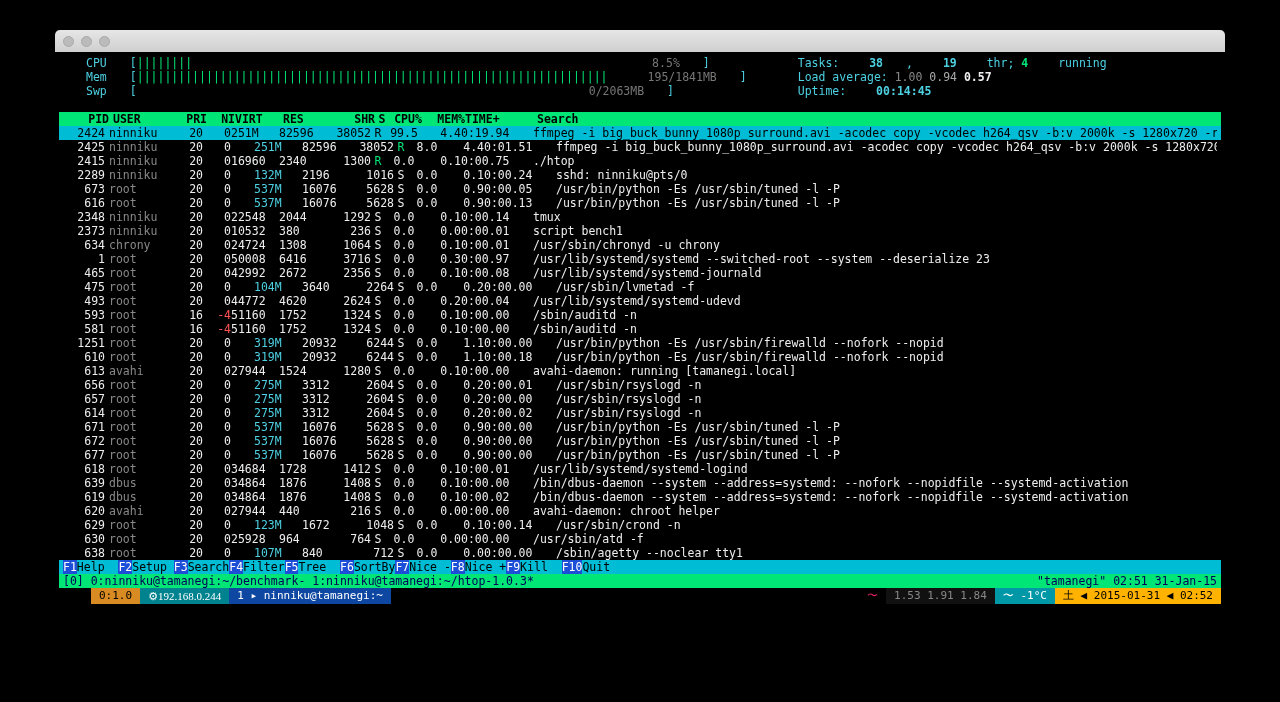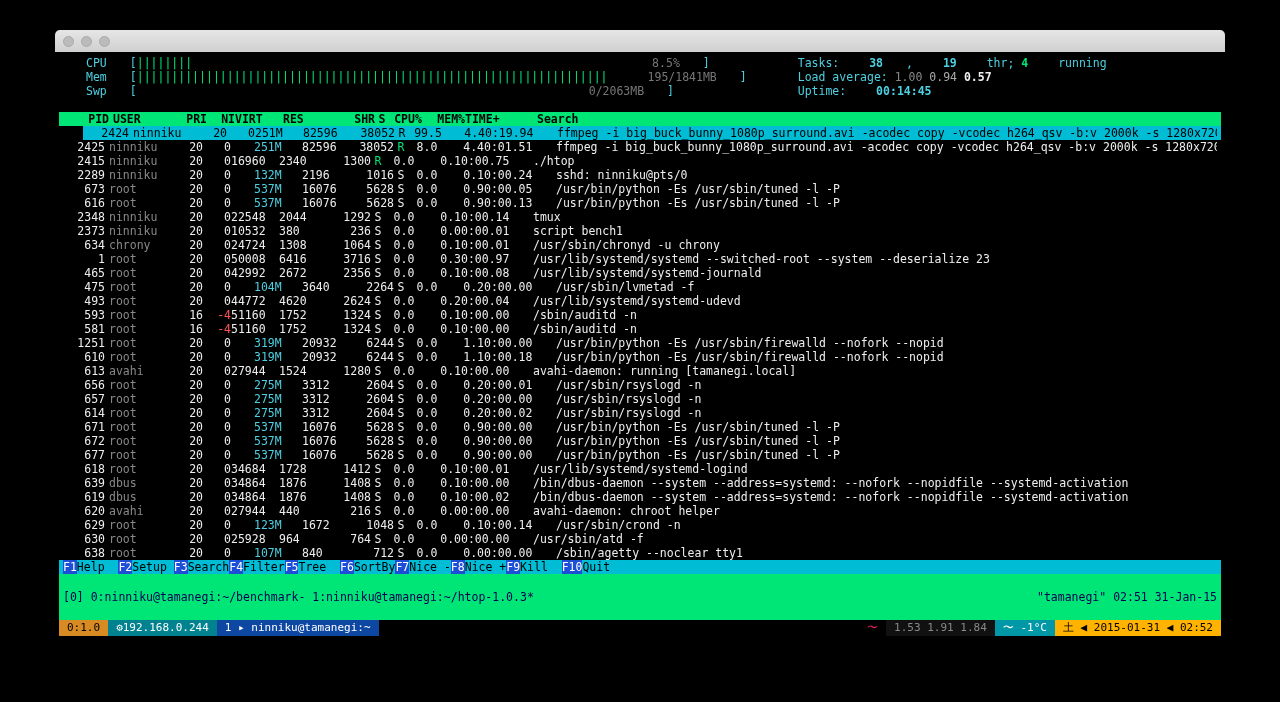--- a/index.html
+++ b/index.html
@@ -51,45 +51,45 @@
 
 .header-row {
   background: #00e676;
   color: #000;
   font-weight: bold;
   display: flex;
   white-space: pre;
   padding: 0 8px;
 }
 .proc-row { display: flex; white-space: pre; padding: 0 4px; }
-.hl { background: #00bcd4; color: #000; margin-left: 24px; }
+.hl { background: #00bcd4; color: #000; }
 
 .c-pid { width: 42px; text-align: right; }
 .c-user { width: 70px; }
 .c-pri { width: 28px; text-align: right; }
 .c-ni { width: 28px; text-align: right; }
 .c-virt { width: 48px; text-align: left; }
 .c-res { width: 48px; }
 .c-shr { width: 44px; text-align: right; }
 .c-s { width: 14px; text-align: center; }
 .c-cpu { width: 38px; text-align: center; }
 .c-mem { width: 38px; text-align: right; }
 .c-time { width: 66px; text-align: left; }
 .c-cmd { flex: 1; padding-left: 6px; overflow: hidden; }
 
 .fkeys { background: #00bcd4; display: flex; white-space: pre; padding:0 4px;}
 .fkey-num { background: #1d4ed8; color: #fff; }
 .fkey-lbl { background: #00bcd4; color: #000; }
 
-.tmux-status { background: #00e676; color: #005; display:flex; justify-content:space-between; padding:16px 4px;gap:12px;}
+.tmux-status { background: #00e676; color: #005; display:flex; justify-content:space-between; padding:0 4px;gap:12px;}
 
 .prompt-bar { display: flex; align-items:center; background:#000; height:16px; font-size:11px;}
 .seg { padding: 0 8px; height:16px; display:flex; align-items:center; }
-.seg-orange { background:#d88b23; color:#000;}
-.seg-teal { background:#00838f; color:#fff;}
+.seg-orange { background:#d88b23; color:#000;margin-left:32px;}
+.seg-teal { background:#00838f; color:#fff;font-family:Liberation Serif, serif;}
 .seg-blue { background:#0d47a1; color:#fff;}
 .seg-dark { background:#111; color:#888;}
 .right-side { margin-left:auto; display:flex; align-items:center;}
 .clockseg { background:#ffb300; color:#000;}
 
 </style>
 </head>
 <body>
 
 <div class="window">

